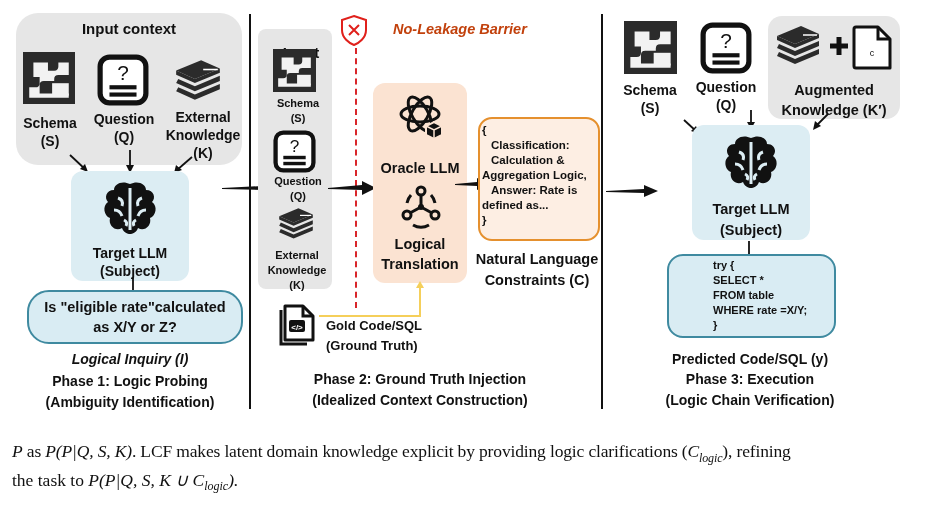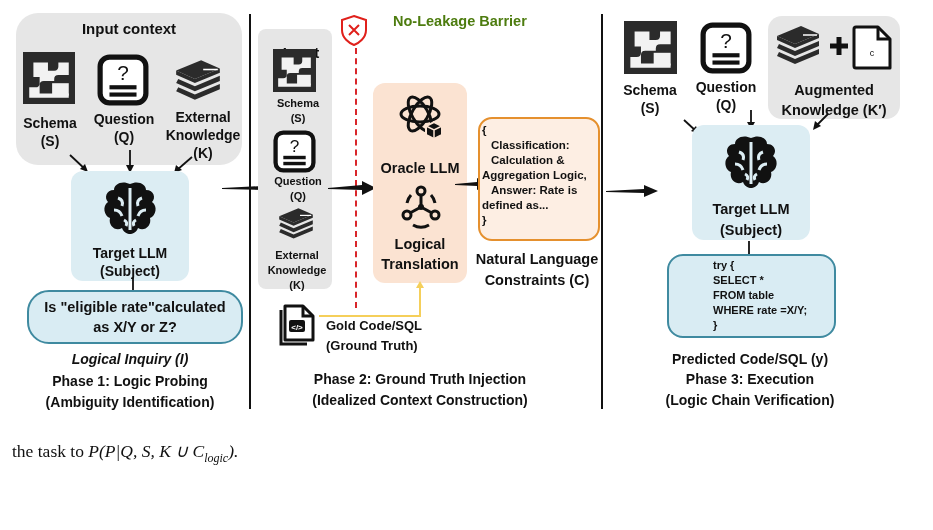--- a/index.html
+++ b/index.html
@@ -118,21 +118,21 @@
 <div class="vline" style="left:249px; top:14px; height:395px;"></div>
 
 <svg class="abs" style="left:220px; top:180px;" width="60" height="20">
   <path d="M2 8 L42 6 L42 2 L58 8 L42 14 L42 10 L2 9 Z" fill="#111"></path>
 </svg>
 
 <svg class="abs" style="left:339px; top:14px;" width="30" height="32">
   <path d="M15 2 L27 6 L27 16 C27 24 20 29 15 31 C10 29 3 24 3 16 L3 6 Z" fill="none" stroke="#e0201b" stroke-width="2"></path>
   <path d="M10 11 L20 21 M20 11 L10 21" stroke="#e0201b" stroke-width="2"></path>
 </svg>
-<div class="abs lbl" style="left:393px; top:12px; color:#4d7c0f; font-size:14.5px;">No-Leakage Barrier</div>
+<div class="abs lbl" style="left:393px; top:20px; color:#c2410c; font-size:14.5px;font-style:italic;">No-Leakage Barrier</div>
 <div class="abs" style="left:355px; top:48px; width:0; height:260px; border-left:2px dashed #d9252a;"></div>
 
 <div class="abs" style="left:258px; top:29px; width:74px; height:260px; background:#e6e6e6; border-radius:8px;"></div>
 <div class="abs lbl center" style="left:258px; top:44px; width:86px; font-size:15px;">Input</div>
 <svg class="abs" style="left:273px; top:49px;" width="43" height="43">
     <use href="#sym-schema"></use>
   </svg>
 <div class="abs lbl-sm center" style="left:258px; top:96px; width:80px;">
   <span>Schema</span><br><span>(S)</span>
 </div>
@@ -281,16 +281,19 @@
   <div>SELECT *</div>
   <div>FROM table</div>
   <div>WHERE rate =X/Y;</div>
   <div>}</div>
 </div>
 <div class="abs phase center" style="left:630px; top:349px; width:240px;">Predicted Code/SQL (y)</div>
 <div class="abs phase center" style="left:630px; top:369px; width:240px;">Phase 3: Execution</div>
 <div class="abs phase center" style="left:630px; top:390px; width:240px;">(Logic Chain Verification)</div>
 
 <div class="abs caption" style="left:12px; top:440px; width:920px;">
+  <div style="white-space:nowrap; letter-spacing:-0.15px;">
+    <i>P</i><span> as </span><i>P(P|Q, S, K)</i><span>. LCF makes latent domain knowledge explicit by providing logic clarifications (</span><i>C</i><sub><i style="font-size:12px;">logic</i></sub><span>), refining</span>
+  </div>
   <div style="white-space:nowrap;">
     <span>the task to </span><i>P(P|Q, S, K ∪ C</i><sub><i style="font-size:12px;">logic</i></sub><i>).</i>
   </div>
 </div>
 
 </body></html>

